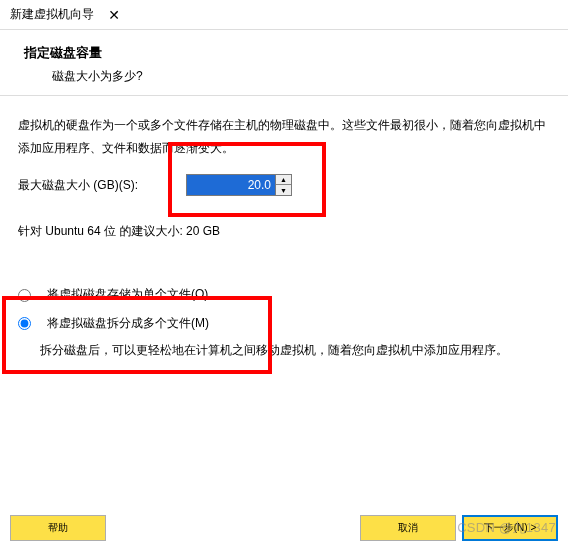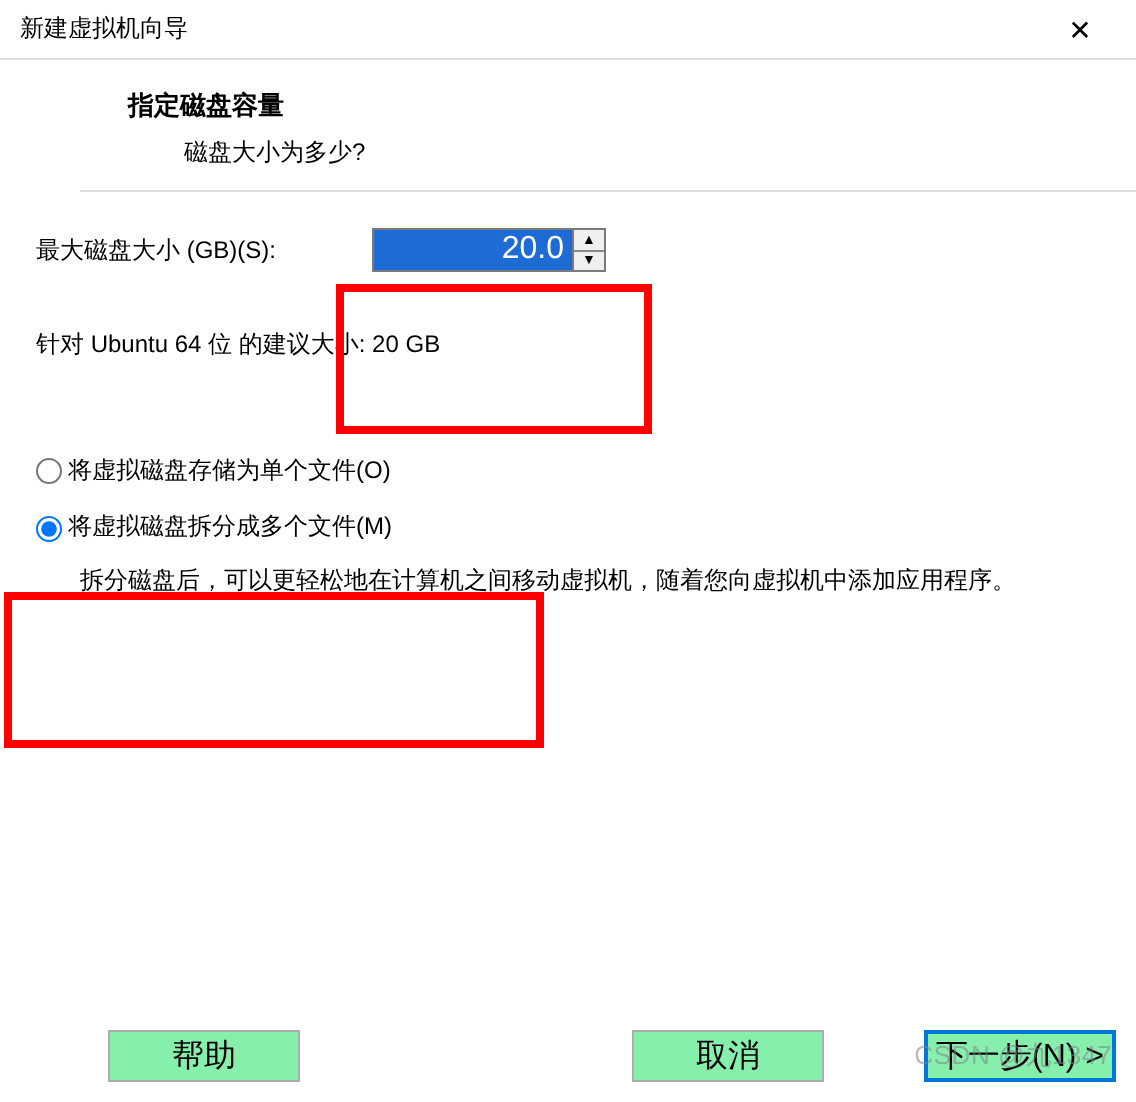--- a/index.html
+++ b/index.html
@@ -1,37 +1,37 @@
 <!DOCTYPE html>
 <html><head>
 <meta charset="utf-8">
 <style>
 * { box-sizing: border-box; margin: 0; padding: 0; }
 body { font-family: "Microsoft YaHei", "Segoe UI", Tahoma, sans-serif; font-size: 12px; background: #fff; width: 568px; height: 551px; position: relative; color: #000; }
-.titlebar { display: flex; justify-content: space-between; align-items: center; height: 30px; padding: 0 8px 0 10px; border-bottom: 1px solid #ddd; }
+.titlebar { display: flex; justify-content: flex-start; align-items: center; height: 30px; padding: 0 8px 0 10px; border-bottom: 1px solid #ddd; }
 .close-btn { width: 40px; height: 28px; display: flex; align-items: center; justify-content: center; font-size: 14px; cursor: pointer; }
-.header { padding: 14px 24px 10px 24px; border-bottom: 1px solid #ddd; margin-left: 40px; }
+.header { padding: 14px 24px 10px 24px; border-bottom: 1px solid #ddd; }
 .header-title { font-weight: 700; font-size: 13px; }
 .header-sub { padding: 6px 0 0 28px; font-size: 12px; }
 .content { padding: 18px 18px 0 18px; line-height: 1.9; }
 .desc { margin-bottom: 14px; }
 .row-size { display: flex; align-items: center; margin-bottom: 24px; }
 .size-label { width: 168px; }
 .spinner { display: flex; align-items: stretch; border: 1px solid #7a7a7a; height: 22px; position: relative; }
-.spinner input { width: 99px; border: none; outline: none; text-align: right; padding: 0 4px; font-size: 16px; background: #1e6bd6; color: #fff; }
+.spinner input { width: 88px; border: none; outline: none; text-align: right; padding: 0 4px; font-size: 12px; background: #1e6bd6; color: #fff; }
 .spinner input::selection { background: #1e6bd6; color: #fff; }
 .spin-btns { display: flex; flex-direction: column; width: 16px; border-left: 1px solid #7a7a7a; }
 .spin-btns button { flex: 1; border: none; background: #efefef; font-size: 7px; line-height: 1; cursor: pointer; padding: 0; }
 .spin-btns button:first-child { border-bottom: 1px solid #888; }
 .recommend { margin-bottom: 40px; }
-.radio-row { display: flex; align-items: center; gap: 3px; margin: 6px 0 4px 0; }
+.radio-row { display: flex; align-items: center; gap: 16px; margin: 6px 0 4px 0; }
 .radio-row input { margin-top: 1px; }
 .radio-desc { padding-left: 22px; margin-bottom: 8px; }
 .footer { position: absolute; bottom: 10px; left: 0; right: 0; display: flex; padding: 0 10px; gap: 6px; align-items: center; }
-.btn { height: 26px; min-width: 96px; border: 1px solid #adadad; background: #86efac; font-size: 16px; cursor: pointer; margin-left: 44px; }
+.btn { height: 26px; min-width: 96px; border: 1px solid #adadad; background: #fde047; font-size: 10px; cursor: pointer; }
 .btn.default { border: 2px solid #0078d7; }
 .spacer { flex: 1; }
 .watermark { position: absolute; right: 12px; bottom: 14px; font-size: 13px; color: rgba(130,130,140,0.55); pointer-events: none; letter-spacing: 0.3px; }
 
 .redbox { position: absolute; border: 4px solid #ff0000; pointer-events: none; }
 .redbox1 { left: 168px; top: 142px; width: 158px; height: 75px; }
 .redbox2 { left: 2px; top: 296px; width: 270px; height: 78px; }
 </style>
 </head>
 <body>
@@ -42,20 +42,21 @@
     <span>✕</span>
   </div>
 </div>
 
 <div class="header">
   <div class="header-title">指定磁盘容量</div>
   <div class="header-sub">磁盘大小为多少?</div>
 </div>
 
 <div class="content">
+  <div class="desc">虚拟机的硬盘作为一个或多个文件存储在主机的物理磁盘中。这些文件最初很小，随着您向虚拟机中添加应用程序、文件和数据而逐渐变大。</div>
 
   <div class="row-size">
     <span class="size-label">最大磁盘大小 (GB)(S):</span>
     <div class="spinner">
       <input type="text" value="20.0" style="">
       <div class="spin-btns">
         <button>▲</button>
         <button>▼</button>
       </div>
     </div>

